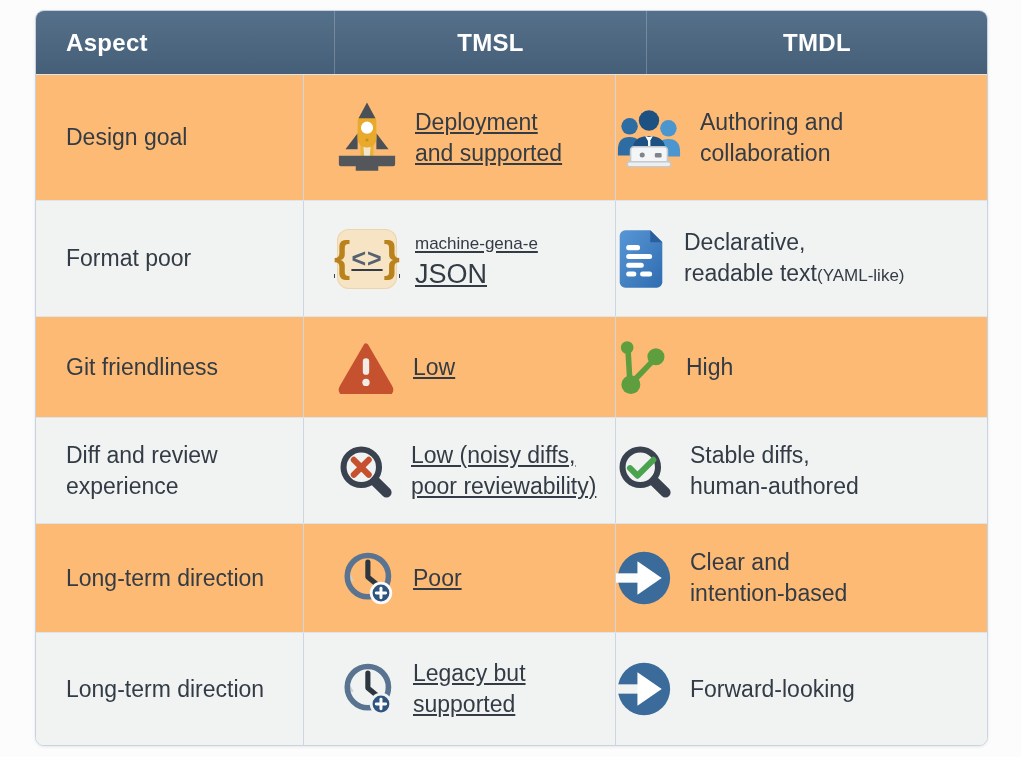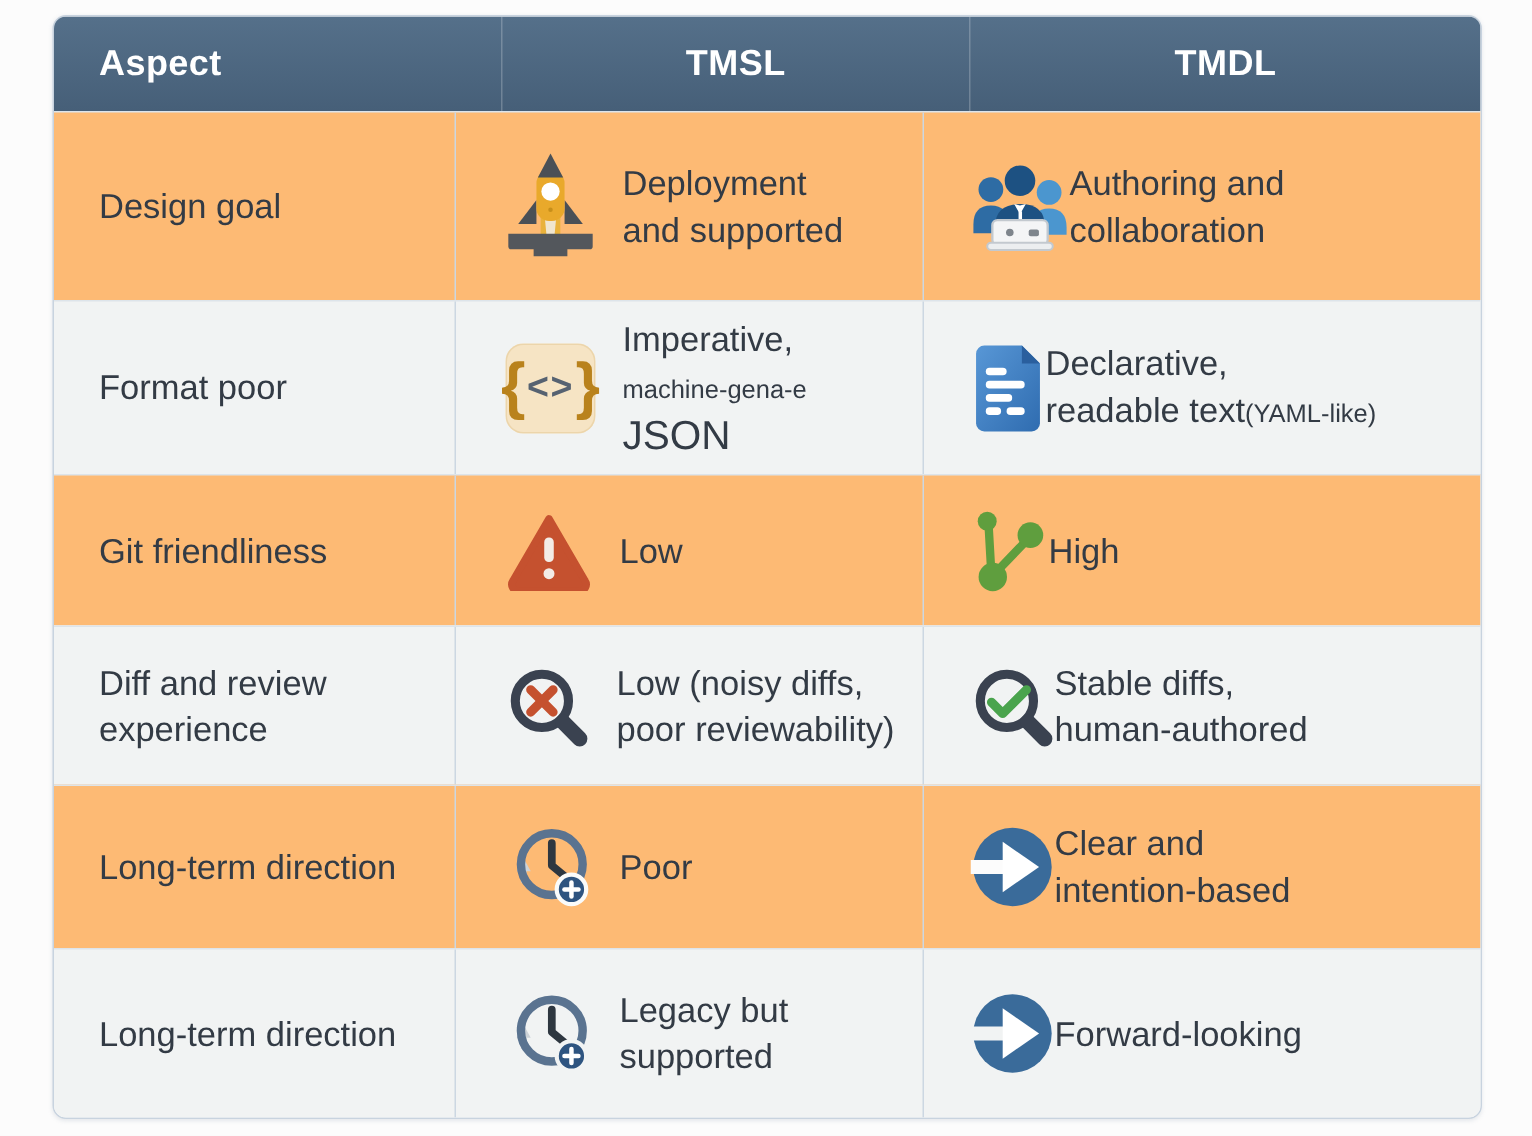--- a/index.html
+++ b/index.html
@@ -20,22 +20,22 @@
   .th-c2{width:312px;justify-content:center;border-left:1px solid rgba(255,255,255,.22);margin-left:31px;}
   .th-c3{flex:1;justify-content:center;border-left:1px solid rgba(255,255,255,.22);}
 
   .row{display:flex;flex:none;border-top:1px solid #dde4ea;box-sizing:border-box;}
   .row.odd{background:#fdba74;}
   .row.even{background:#f1f3f3;}
   .r0{height:126px}.r1{height:116px}.r2{height:101px}.r3{height:106px}.r4{height:109px}.r5{flex:1}
 
   .cell{box-sizing:border-box;display:flex;align-items:center;}
   .c-aspect{width:267px;padding:0 20px 0 30px;font-size:23px;line-height:31px;}
-  .c-v2{width:312px;border-left:1px solid #ccd7e2;padding-left:33px;gap:18px;}
-  .c-v3{flex:1;border-left:1px solid #ccd7e2;padding-left:31px;}
+  .c-v2{width:312px;border-left:1px solid #ccd7e2;padding-left:33px;gap:18px;text-decoration:underline;}
+  .c-v3{flex:1;border-left:1px solid #ccd7e2;gap:18px;}
   .ic{flex:none;display:flex;align-items:center;justify-content:center;}
   .lines{font-size:23px;line-height:31px;}
   .ln{display:block;}
   .sm{font-size:17px;}
   .bg{font-size:27px;}
 
   .braces-box{
     width:60px;height:60px;border-radius:12px;background:#f6e4c4;
     display:flex;align-items:center;justify-content:center;
     box-shadow:inset 0 0 0 1px #ecd5ab;
@@ -102,21 +102,20 @@
 
   <div class="row even r1">
     <div class="cell c-aspect">Format poor</div>
     <div class="cell c-v2">
       <span class="ic braces-box">
         <span class="brace">{</span>
           <span class="angle">&lt;&gt;</span>
           <span class="brace">}</span>
       </span>
       <div class="lines">
-        <span class="ln">Imperative,</span>
         <span class="ln"><span class="sm">machine-gena-e</span> <span class="bg">JSON</span></span>
       </div>
     </div>
     <div class="cell c-v3">
       <span class="ic">
         <svg width="50" height="62" viewBox="0 0 54 66">
           <defs>
             <linearGradient id="docg" x1="0" y1="0" x2="1" y2="1">
               <stop offset="0" stop-color="#5897d6"></stop>
                 <stop offset="1" stop-color="#2f6cb0"></stop>

